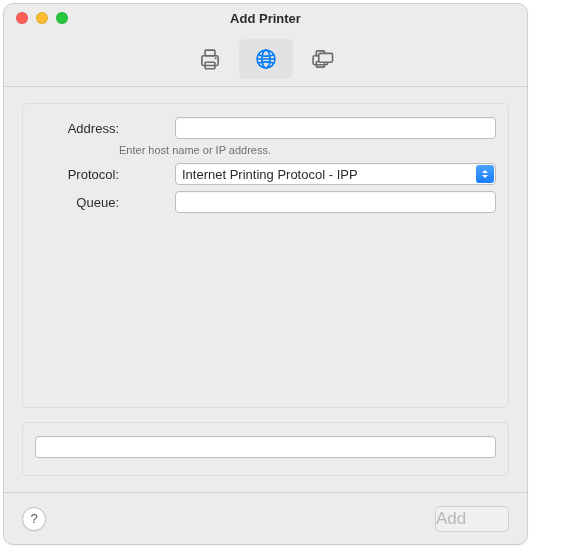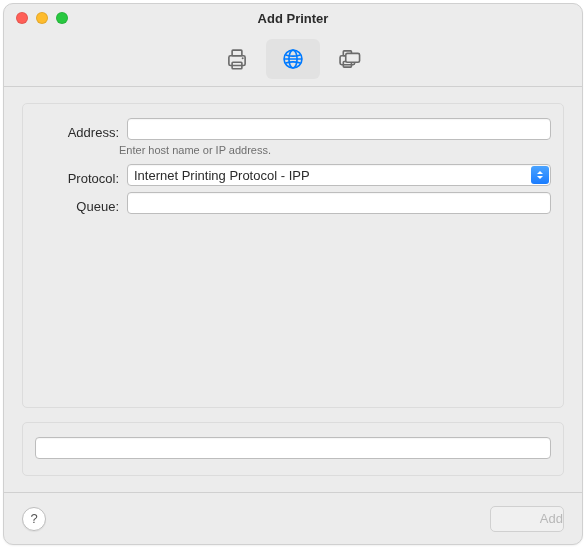--- a/index.html
+++ b/index.html
@@ -24,21 +24,21 @@
   body {
     font-family: -apple-system, "Helvetica Neue", Helvetica, Arial, sans-serif;
     font-size: 13px;
     color: var(--text);
     width: 586px;
     height: 548px;
     box-sizing: border-box;
     padding: 3px;
   }
   .window {
-    width: 580px;
+    width: 525px;
     height: 542px;
     border-radius: 10px;
     border: 1px solid var(--border);
     background: var(--win-bg);
     box-shadow: 0 1px 2px var(--shadow);
     display: flex;
     flex-direction: column;
     overflow: hidden;
     box-sizing: border-box;
   }
@@ -118,23 +118,24 @@
     border-radius: 5px;
     background: var(--win-bg);
     padding: 12px 12px;
     box-sizing: border-box;
   }
   .top-panel {
     flex: 1;
   }
   .row {
     display: flex;
-    align-items: flex-end;
+    align-items: center;
     min-height: 24px;
     margin-bottom: 4px;
+    gap: 48px;
   }
   .row .lbl {
     width: 84px;
     text-align: right;
     padding-right: 8px;
     color: var(--text);
     font-size: 13px;
     flex-shrink: 0;
   }
   .row .ctrl {
@@ -236,22 +237,22 @@
   }
   .footer-spacer { flex: 1; }
   .push-btn {
     min-width: 72px;
     height: 24px;
     border-radius: 5px;
     border: 1px solid var(--border-darker);
     background: var(--btn-bg);
     display: flex;
     align-items: center;
-    justify-content: flex-end;
-    font-size: 13px;
+    justify-content: flex-start;
+    font-size: 17px;
     box-shadow: 0 1px 1px rgba(0,0,0,0.06);
     margin-left: 45px;
   }
   .push-btn.disabled {
     background: var(--btn-disabled-bg);
     color: var(--btn-disabled-text);
     border-color: var(--border);
     box-shadow: none;
   }
 </style>

